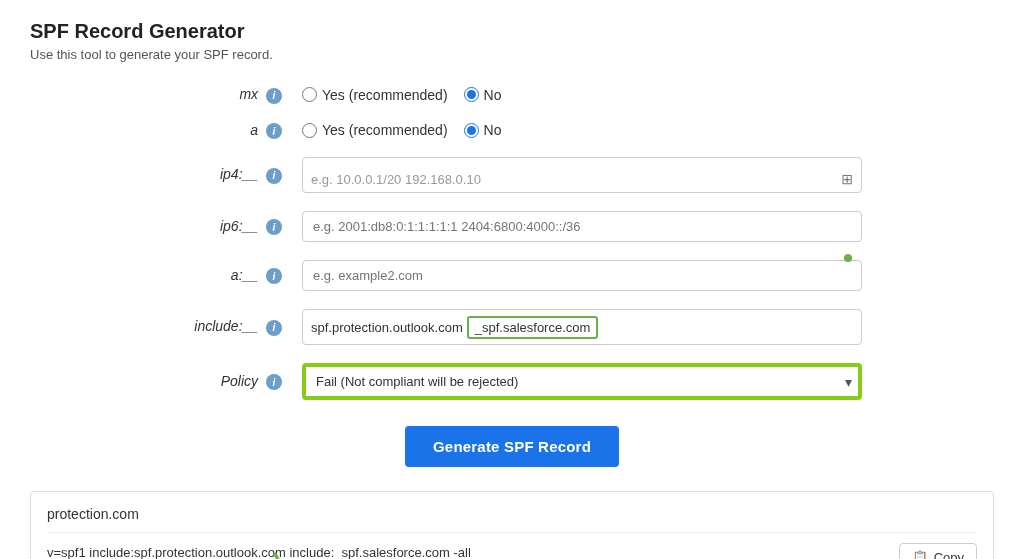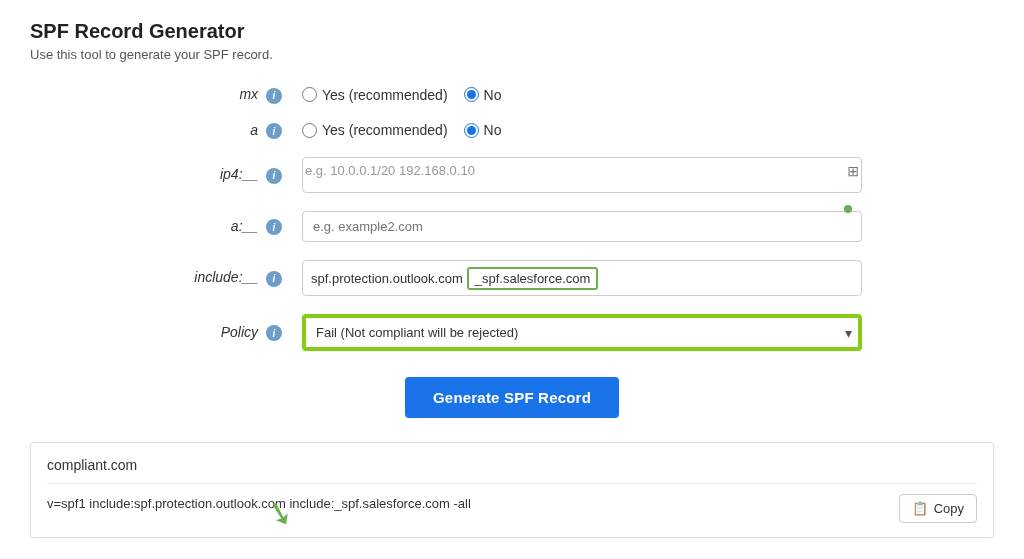--- a/index.html
+++ b/index.html
@@ -206,24 +206,24 @@
       font-size: 36px;
       color: #6ab04c;
       transform: rotate(15deg);
       pointer-events: none;
     }
     .ip4-input-wrapper {
       flex: 1;
       margin-left: 10px;
       border: 1px solid #ccc;
       border-radius: 4px;
-      padding: 5px 2px;
-      background: #fff;
-      display: flex;
-      align-items: flex-start;
+      padding: 5px 8px;
+      background: #fff;
+      display: flex;
+      align-items: flex-end;
       min-height: 36px;
     }
     .ip4-placeholder {
       font-size: 13px;
       color: #999;
       flex: 1;
     }
     .ip4-copy-icon {
       color: #777;
       font-size: 14px;
@@ -286,20 +286,27 @@
       <div class="form-label">
         <span>ip4:__</span>
         <span class="info-icon">i</span>
       </div>
       <div class="ip4-input-wrapper">
         <span class="ip4-placeholder">e.g. 10.0.0.1/20 192.168.0.10</span>
         <span class="ip4-copy-icon">⊞</span>
       </div>
     </div>
 
+    <div class="form-row">
+      <div class="form-label">
+        <span>ip6:__</span>
+        <span class="info-icon">i</span>
+      </div>
+      <input type="text" class="text-input" placeholder="e.g. 2001:db8:0:1:1:1:1:1 2404:6800:4000::/36" style="">
+    </div>
 
     <div class="form-row" style="position:relative;">
       <div class="form-label">
         <span>a:__</span>
         <span class="info-icon">i</span>
       </div>
       <input type="text" class="text-input" placeholder="e.g. example2.com" style="">
       <span class="green-dot"></span>
     </div>
 
@@ -330,21 +337,21 @@
       </div>
     </div>
 
     <div style="text-align:center; margin-top: 16px;">
       <button class="generate-btn">Generate SPF Record</button>
     </div>
 
   </div>
 
   <div class="result-section" style="margin-top:24px;">
-    <div class="result-domain">compliant.com</div>
+    <div class="result-domain">protection.com</div>
     <div class="result-record-row">
       <div style="position:relative; flex:1;">
         <span class="result-record-text">v=spf1 include:spf.protection.outlook.com include:_spf.salesforce.com -all</span>
         
         <div class="arrow-indicator" style="position:absolute; left:220px; bottom:-18px; font-size:32px; color:#6ab04c; transform:rotate(15deg);">➘</div>
       </div>
       <button class="copy-button">
         <span>📋</span>
         <span>Copy</span>
       </button>

